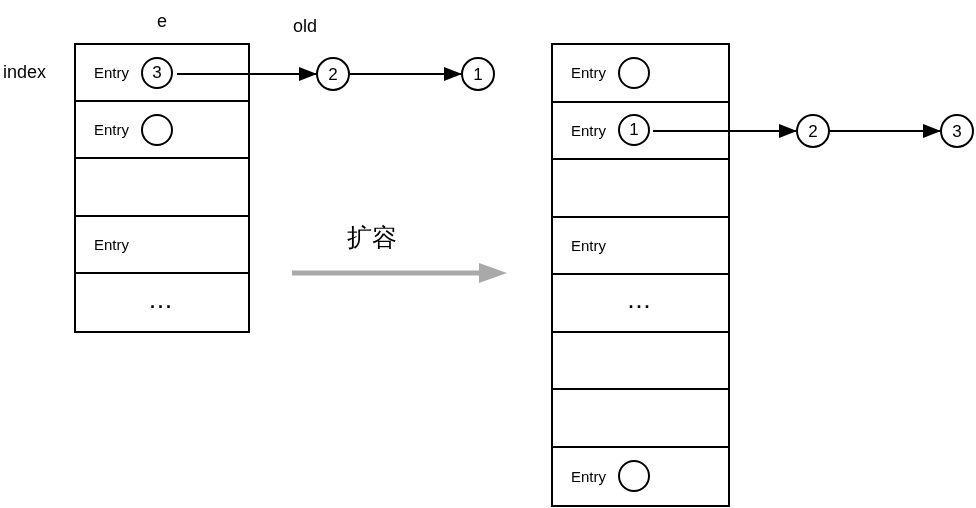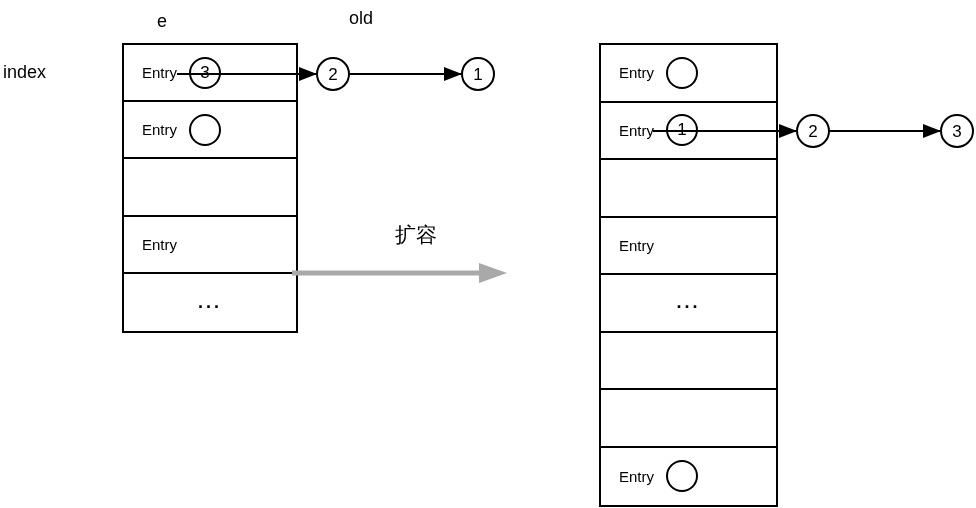--- a/index.html
+++ b/index.html
@@ -10,29 +10,28 @@
     position: relative;
     width: 976px;
     height: 508px;
     background: #ffffff;
     overflow: hidden;
   }
 
   .lbl { position: absolute; font-size: 18px; color: #000; white-space: nowrap; }
   .lbl-index { left: 3px; top: 62px; }
   .lbl-e { left: 74px; top: 11px; width: 176px; text-align: center; }
-  .lbl-old { left: 293px; top: 8px; width: 80px; text-align: right; }
-  .lbl-resize { left: 347px; top: 221px; width: 90px; text-align: right; font-size: 21px; }
+  .lbl-old { left: 293px; top: 16px; width: 80px; text-align: left; }
+  .lbl-resize { left: 347px; top: 221px; width: 90px; text-align: left; font-size: 25px; }
 
   .htable {
     position: absolute;
     border: 2px solid #000;
     background: #fff;
     display: grid;
-    margin-left: 48px;
   }
   .htable-left {
     left: 74px; top: 43px; width: 176px; height: 290px;
     grid-template-rows: repeat(5, 1fr);
   }
   .htable-right {
     left: 551px; top: 43px; width: 179px; height: 464px;
     grid-template-rows: repeat(8, 1fr);
   }
   .hrow {

